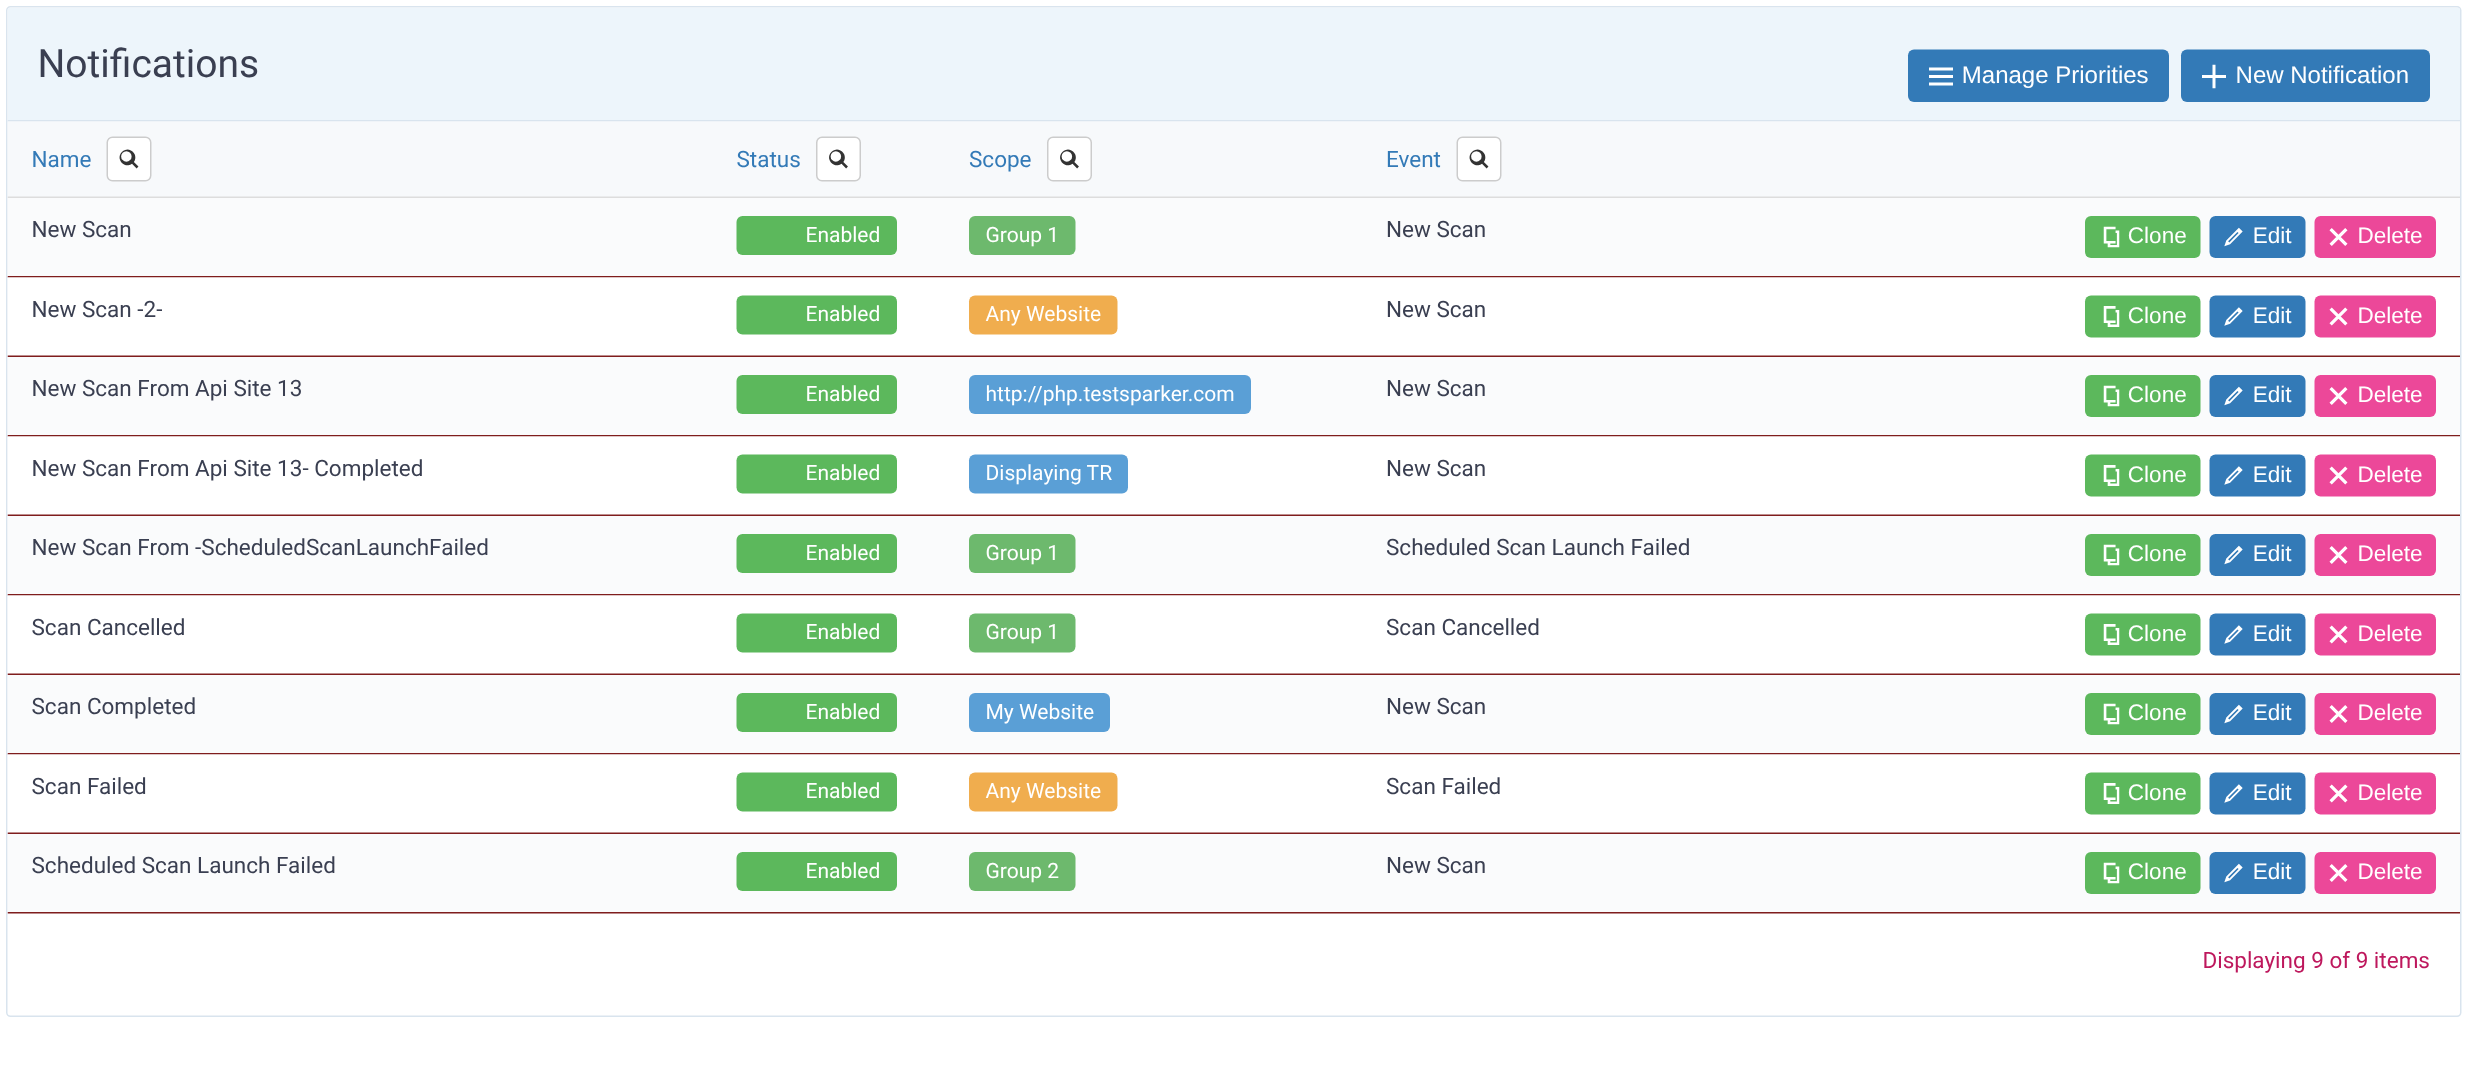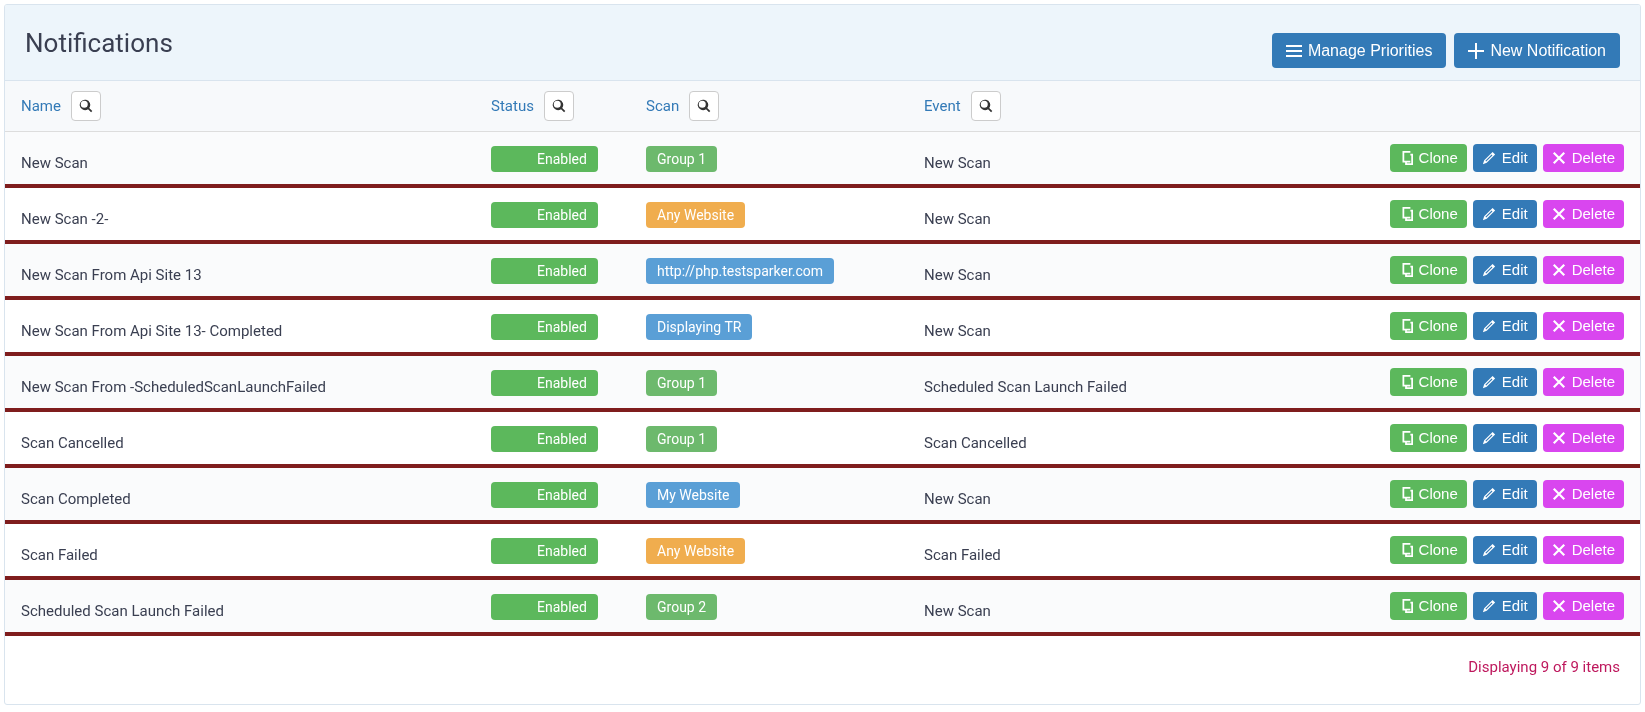--- a/index.html
+++ b/index.html
@@ -43,21 +43,21 @@
     cursor: pointer;
     color: #fff;
     line-height: 1.2;
   }
   .btn-sm {
     padding: 5px 9px;
     font-size: 15px;
   }
   .btn-primary { background: #337ab7; }
   .btn-success { background: #5cb85c; }
-  .btn-danger  { background: #d946ef; }
+  .btn-danger  { background: #ec4899; }
 
   .table-wrap { width: 100%; }
   .thead {
     display: flex;
     background: #f7f9fb;
     border-bottom: 1px solid #ddd;
     padding: 10px 16px;
     align-items: center;
   }
   .col-name   { flex: 0 0 470px; display:flex; align-items:center; gap:10px;}
@@ -79,23 +79,23 @@
     justify-content: center;
     border: 1px solid #ccc;
     border-radius: 4px;
     background: #fff;
     cursor: pointer;
     color: #333;
   }
 
   .row {
     display: flex;
-    align-items: flex-end;
+    align-items: flex-start;
     padding: 12px 16px;
-    border-bottom: 4px solid #7f1d1d;
+    border-bottom: 1px solid #7f1d1d;
   }
   .row:nth-child(odd) { background: #fafbfc; }
   .row:nth-child(even){ background: #fff; }
 
   .cell-text { color: #3a3f51; }
 
   .badge {
     display: inline-block;
     padding: 5px 11px;
     border-radius: 4px;
@@ -159,21 +159,21 @@
       </div>
       <div class="col-status">
         <span class="th-link">Status</span>
         <span class="search-btn">
           <svg class="icon" viewBox="0 0 16 16">
               <path d="M11.7 10.3a6 6 0 1 0-1.4 1.4l3.5 3.5 1.4-1.4-3.5-3.5zM6 10a4 4 0 1 1 0-8 4 4 0 0 1 0 8z"></path>
             </svg>
         </span>
       </div>
       <div class="col-scope">
-        <span class="th-link">Scan</span>
+        <span class="th-link">Scope</span>
         <span class="search-btn">
           <svg class="icon" viewBox="0 0 16 16">
               <path d="M11.7 10.3a6 6 0 1 0-1.4 1.4l3.5 3.5 1.4-1.4-3.5-3.5zM6 10a4 4 0 1 1 0-8 4 4 0 0 1 0 8z"></path>
             </svg>
         </span>
       </div>
       <div class="col-event">
         <span class="th-link">Event</span>
         <span class="search-btn">
           <svg class="icon" viewBox="0 0 16 16">

